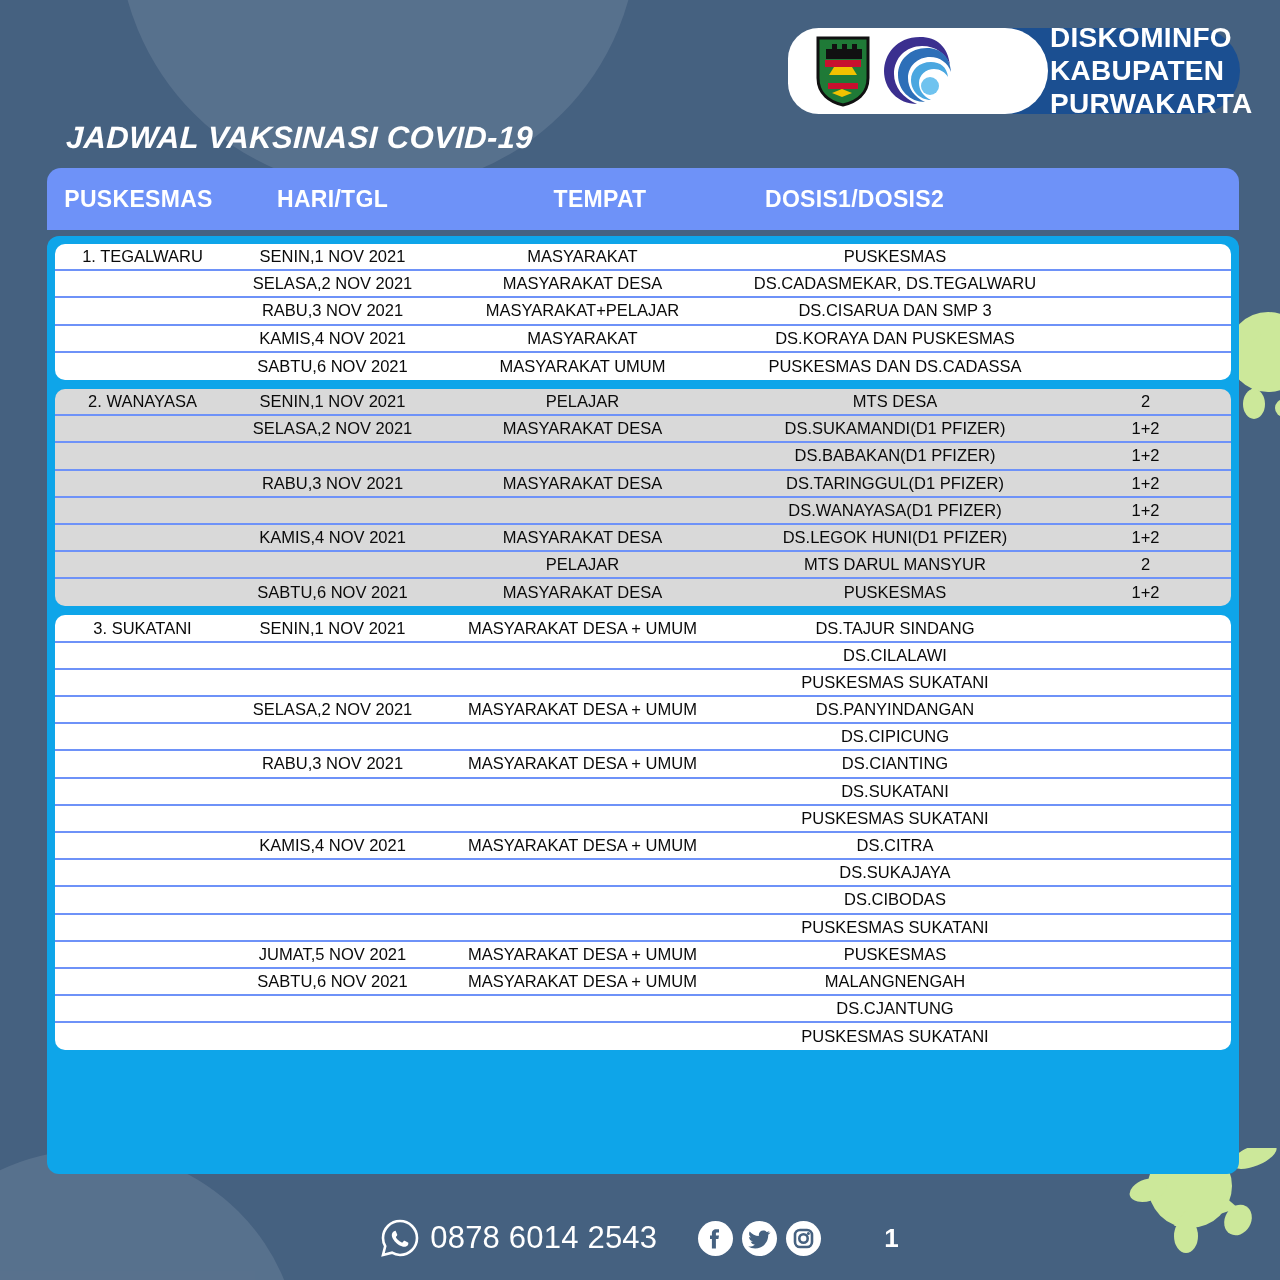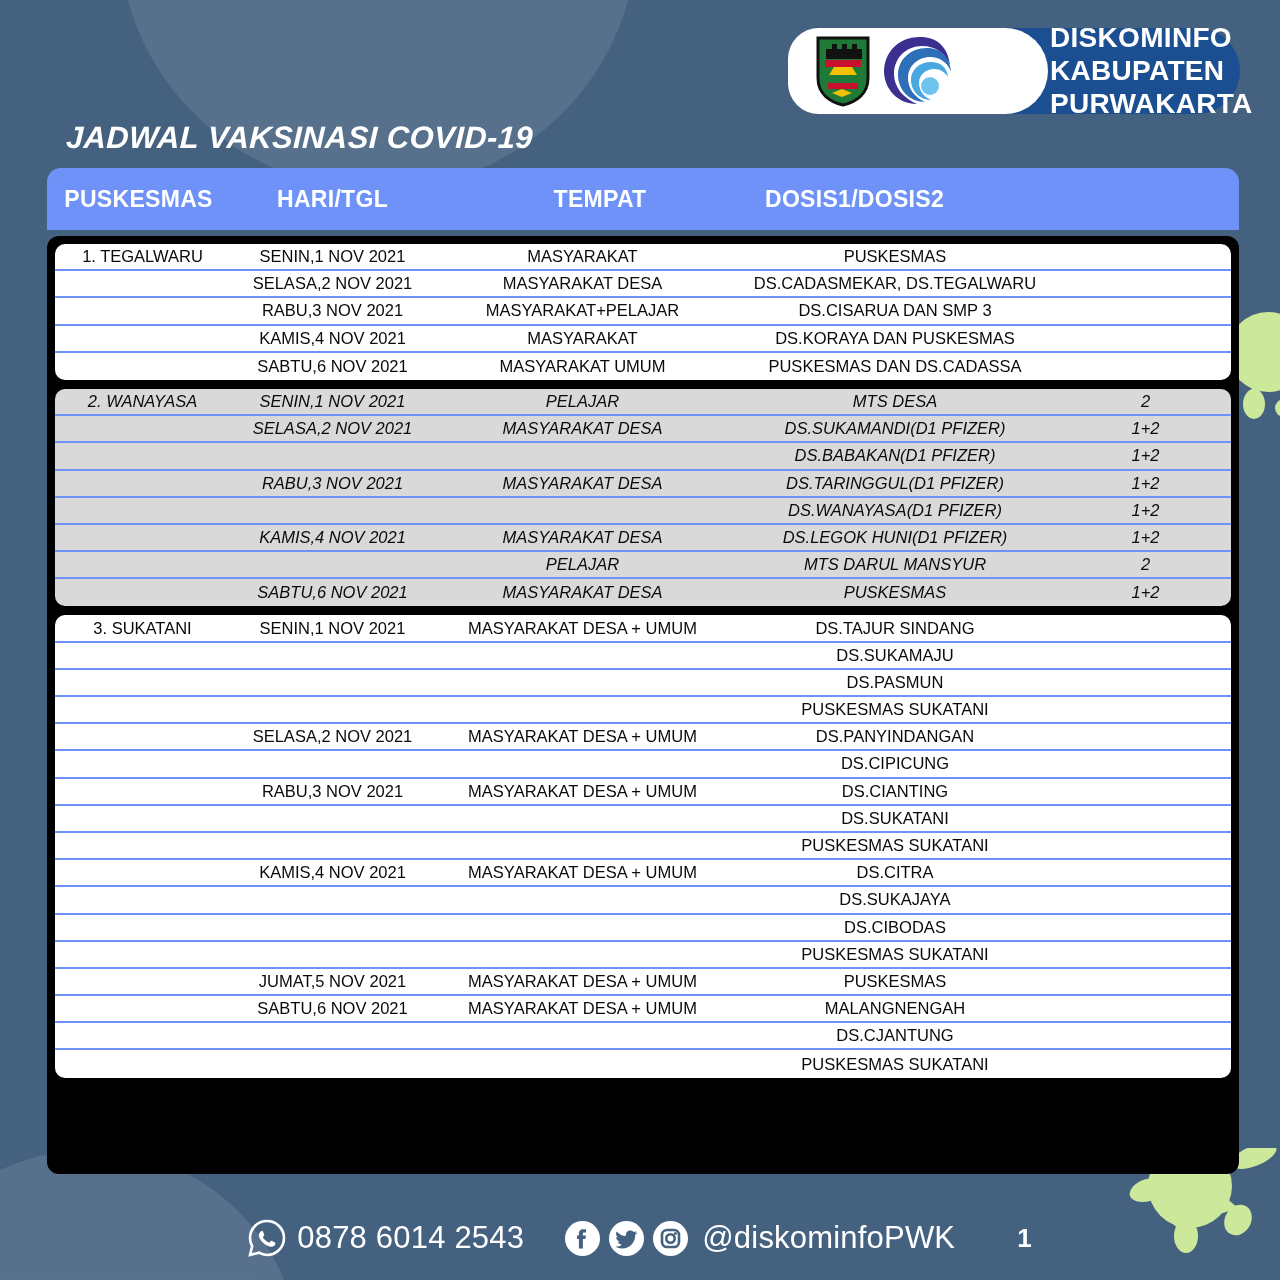--- a/index.html
+++ b/index.html
@@ -74,32 +74,32 @@
     font-size: 23px;
     font-weight: bold;
     letter-spacing: 0.3px;
   }
   .table-header > div { text-align: center; }
 
   
   .table-body {
     position: absolute; left: 47px; top: 236px;
     width: 1192px; height: 938px;
-    background: #000000;
+    background: #0ea5e9;
     border-radius: 12px;
     padding: 8px;
   }
   .block {
     border-radius: 10px;
     overflow: hidden;
     margin-bottom: 9px;
   }
   .block:last-child { margin-bottom: 0; }
   .block.white { background: #ffffff; }
-  .block.gray  { background: #d9d9d9; font-style: italic; }
+  .block.gray  { background: #d9d9d9; }
 
   .row {
     display: flex;
     align-items: center;
     height: 27.2px;
     border-bottom: 2px solid #6e92f8;
     font-size: 16.5px;
     color: #0a0a0a;
   }
   .block .row:last-child { border-bottom: none; }
@@ -300,28 +300,21 @@
         <div class="c-pusk">3. SUKATANI</div>
         <div class="c-hari">SENIN,1 NOV 2021</div>
         <div class="c-sas">MASYARAKAT DESA + UMUM</div>
         <div class="c-tmp">DS.TAJUR SINDANG</div>
         <div class="c-dos"></div>
       </div>
       <div class="row">
         <div class="c-pusk"></div>
         <div class="c-hari"></div>
         <div class="c-sas"></div>
-        <div class="c-tmp">DS.SUKAMAJU</div>
-        <div class="c-dos"></div>
-      </div>
-      <div class="row">
-        <div class="c-pusk"></div>
-        <div class="c-hari"></div>
-        <div class="c-sas"></div>
-        <div class="c-tmp">DS.PASMUN</div>
+        <div class="c-tmp">DS.CILALAWI</div>
         <div class="c-dos"></div>
       </div>
       <div class="row">
         <div class="c-pusk"></div>
         <div class="c-hari"></div>
         <div class="c-sas"></div>
         <div class="c-tmp">PUSKESMAS SUKATANI</div>
         <div class="c-dos"></div>
       </div>
       <div class="row">
@@ -434,16 +427,15 @@
         <circle cx="18.5" cy="18.5" r="17.5" fill="#ffffff"></circle>
         <path d="M29 12.6 c-.8.4-1.6.6-2.5.7 .9-.5 1.6-1.4 1.9-2.4 -.8.5-1.8.9-2.8 1.1 -.8-.9-2-1.4-3.3-1.4 -2.5 0-4.5 2-4.5 4.5 0 .4 0 .7.1 1 -3.7-.2-7-2-9.2-4.7 -.4.7-.6 1.4-.6 2.3 0 1.6.8 3 2 3.8 -.7 0-1.4-.2-2-.5 v.05 c0 2.2 1.5 4 3.6 4.4 -.4.1-.8.2-1.2.2 -.3 0-.6 0-.8-.1 .6 1.8 2.2 3.1 4.2 3.1 -1.5 1.2-3.5 1.9-5.6 1.9 -.4 0-.7 0-1.1-.1 2 1.3 4.4 2 7 2 8.4 0 13-7 13-13 v-.6 c.9-.6 1.7-1.4 2.3-2.3 Z" fill="#456180"></path>
       </svg>
       <svg viewBox="0 0 37 37">
         <circle cx="18.5" cy="18.5" r="17.5" fill="#ffffff"></circle>
         <rect x="10" y="10" width="17" height="17" rx="5" fill="none" stroke="#456180" stroke-width="2.6"></rect>
         <circle cx="18.5" cy="18.5" r="4.2" fill="none" stroke="#456180" stroke-width="2.6"></circle>
         <circle cx="23.4" cy="13.6" r="1.5" fill="#456180"></circle>
       </svg>
     </div>
-    <div class="handle">@diskominfoPWK</div>
     <div class="page-num">1</div>
   </div>
 </div>
 
 </body></html>

